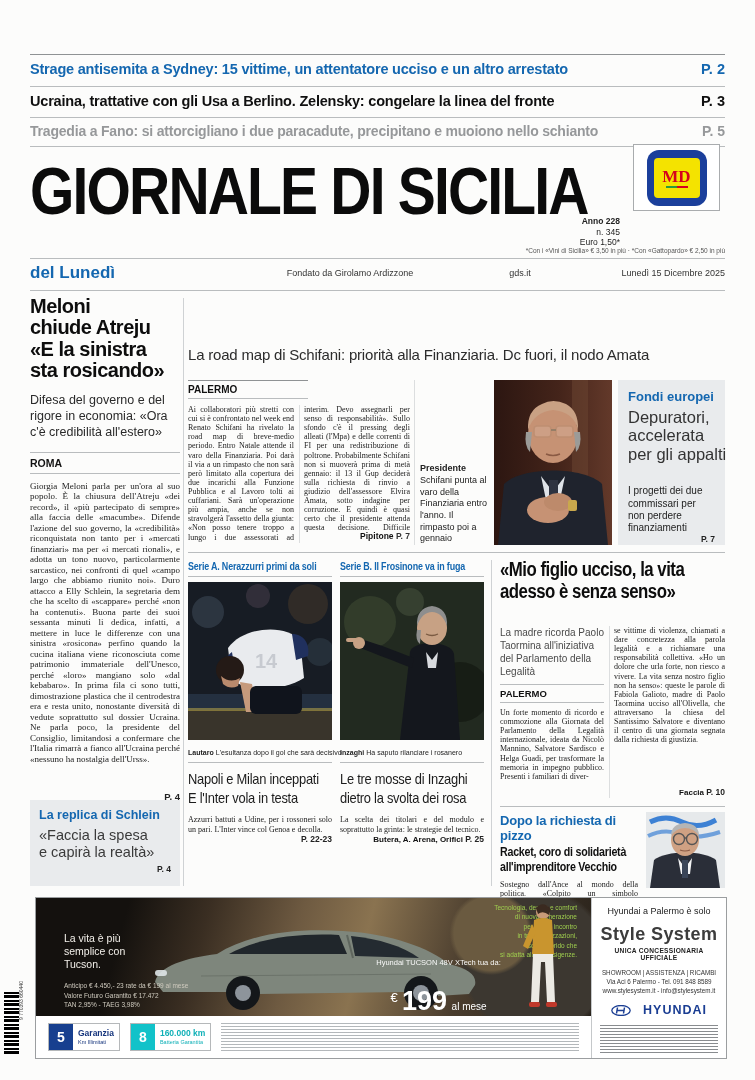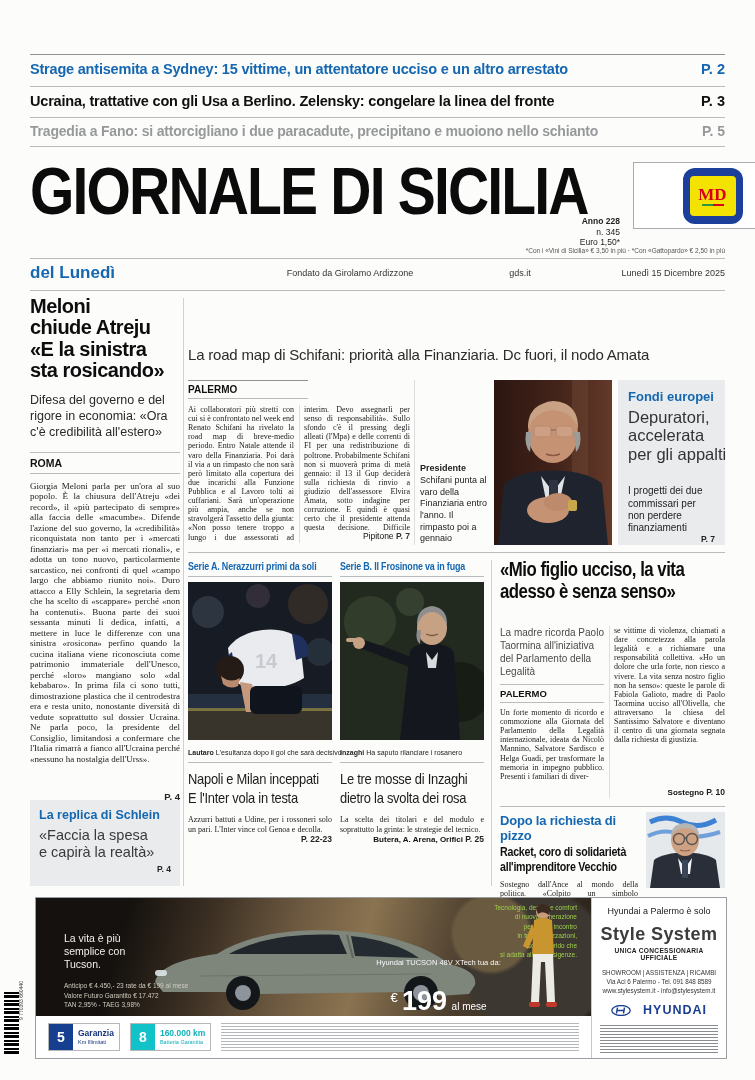--- a/index.html
+++ b/index.html
@@ -67,21 +67,21 @@
     <span style="font-weight:800;font-size:14.5px;color:#101010;">P. 3</span>
   </div>
   <div class="abs hr" style="left:30px;top:117px;width:695px;"></div>
   <div class="abs" style="left:30px;top:123px;width:695px;display:flex;justify-content:space-between;">
     <span class="gray" style="font-weight:800;font-size:14px;letter-spacing:-0.2px;">Tragedia a Fano: si attorcigliano i due paracadute, precipitano e muoiono nello schianto</span>
     <span class="gray" style="font-weight:800;font-size:14px;">P. 5</span>
   </div>
   <div class="abs hr" style="left:30px;top:146px;width:695px;"></div>
 
   <div class="abs mast" style="left:30px;top:152px;">GIORNALE DI SICILIA</div>
-  <div class="abs mdlogo" style="left:633px;top:162px;padding-left:36px;">
+  <div class="abs mdlogo" style="left:633px;top:144px;">
     <div class="mdsq">
       <div class="mddots">
           <i></i>
           <i></i>
           <i></i>
           <i></i>
         </div>
       <div class="mdin">
         <div class="mdtxt">MD</div>
         <div class="mdbar"></div>
@@ -136,21 +136,21 @@
 
   <div class="abs" style="left:188px;top:346px;font-size:15px;color:#2c2c2c;letter-spacing:-0.2px;white-space:nowrap;">La road map di Schifani: priorità alla Finanziaria. Dc fuori, il nodo Amata</div>
 
   <div class="abs" style="left:188px;top:380px;width:222px;">
     <div class="hr" style="width:120px;background:#8f9294;"></div>
     <div style="font-weight:900;font-size:10px;margin:3px 0;">PALERMO</div>
     <div class="hr" style="width:120px;"></div>
     <div class="serif jt bodytxt" style="margin-top:6px;font-size:8px;line-height:1.14;height:138px;overflow:hidden;column-count:2;column-gap:10px;column-rule:1px solid #dcdedf;">Ai collaboratori più stretti con cui si è confrontato nel week end Renato Schifani ha rivelato la road map di breve-medio periodo. Entro Natale attende il varo della Finanziaria. Poi darà il via a un rimpasto che non sarà però limitato alla copertura dei due incarichi alla Funzione Pubblica e al Lavoro tolti ai cuffariani. Sarà un'operazione più ampia, anche se non stravolgerà l'assetto della giunta: «Non posso tenere troppo a lungo i due assessorati ad interim. Devo assegnarli per senso di responsabilità». Sullo sfondo c'è il pressing degli alleati (l'Mpa) e delle correnti di FI per una redistribuzione di poltrone. Probabilmente Schifani non si muoverà prima di metà gennaio: il 13 il Gup deciderà sulla richiesta di rinvio a giudizio dell'assessore Elvira Amata, sotto indagine per corruzione. E quindi è quasi certo che il presidente attenda questa decisione. Difficile invece un ritorno al governo degli uomini della Dc.</div>
   </div>
   <div class="abs rt" style="left:305px;top:531px;width:105px;font-size:8.5px;">
-    <span style="font-weight:400;">Pipitone</span>
+    <span style="font-weight:700;">Pipitone</span>
     <span class="pageref" style="font-weight:700;color:#333;">P. 7</span>
   </div>
 
   <div class="abs vr" style="left:414px;top:380px;height:165px;background:#dcdedf;"></div>
   <div class="abs" style="left:420px;top:380px;width:68px;height:165px;display:flex;">
     <div class="caption" style="margin-top:auto;font-size:9px;">
       <span class="cap-lead">Presidente</span>
       <span>Schifani punta al varo della Finanziaria entro l'anno. Il rimpasto poi a gennaio</span>
     </div>
   </div>
@@ -280,21 +280,21 @@
     <div style="font-size:10px;line-height:1.3;color:#4a4a4a;">La madre ricorda Paolo Taormina all'iniziativa del Parlamento della Legalità</div>
     <div class="hr" style="margin-top:6px;"></div>
     <div style="font-weight:900;font-size:9.5px;margin:3px 0;">PALERMO</div>
     <div class="hr"></div>
     <div class="serif jt bodytxt" style="margin-top:5px;font-size:8px;line-height:1.14;height:96px;overflow:hidden;">Un forte momento di ricordo e commozione alla Giornata del Parlamento della Legalità internazionale, ideata da Nicolò Mannino, Salvatore Sardisco e Helga Guadi, per trasformare la memoria in impegno pubblico. Presenti i familiari di diver-</div>
   </div>
   <div class="abs vr" style="left:609px;top:626px;height:172px;background:#dcdedf;"></div>
   <div class="abs" style="left:614px;top:626px;width:111px;">
     <div class="serif jt bodytxt" style="font-size:8px;line-height:1.14;height:160px;overflow:hidden;">se vittime di violenza, chiamati a dare concretezza alla parola legalità e a richiamare una responsabilità collettiva. «Ho un dolore che urla forte, non riesco a vivere. La vita senza nostro figlio non ha senso»: queste le parole di Fabiola Galioto, madre di Paolo Taormina ucciso all'Olivella, che attraversano la chiesa del Santissimo Salvatore e diventano il centro di una giornata segnata dalla richiesta di giustizia.</div>
     <div class="rt" style="font-size:8px;margin-top:1px;">
-      <span style="font-weight:800;">Sostegno</span>
+      <span style="font-weight:800;">Faccia</span>
       <span class="pageref" style="font-size:8.5px;">P. 10</span>
     </div>
   </div>
 
   <div class="abs hr" style="left:500px;top:806px;width:225px;"></div>
 
   <div class="abs" style="left:500px;top:813px;width:138px;">
     <div class="kicker" style="font-size:13px;letter-spacing:-0.2px;">Dopo la richiesta di pizzo</div>
     <div style="font-weight:800;font-size:13px;line-height:1.18;letter-spacing:-0.3px;color:#101010;margin-top:1px;">
       <div class="nw" style="transform:scaleX(0.82);">Racket, coro di solidarietà</div>

